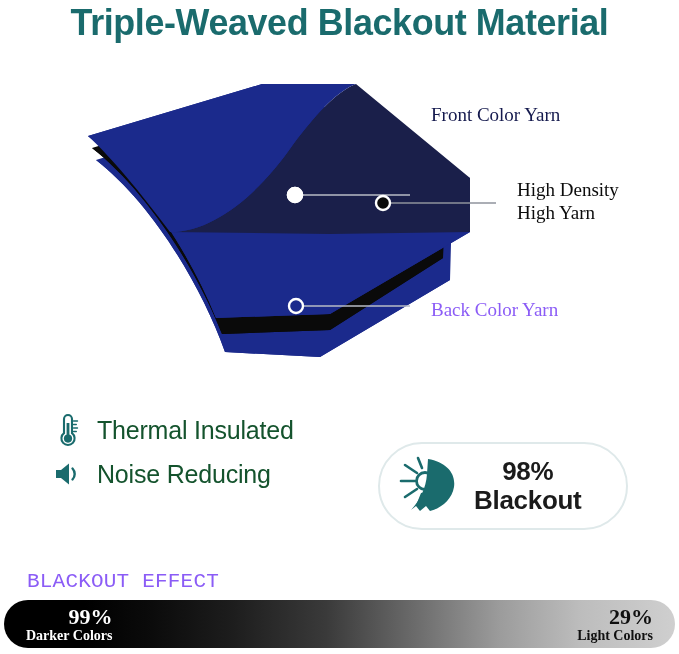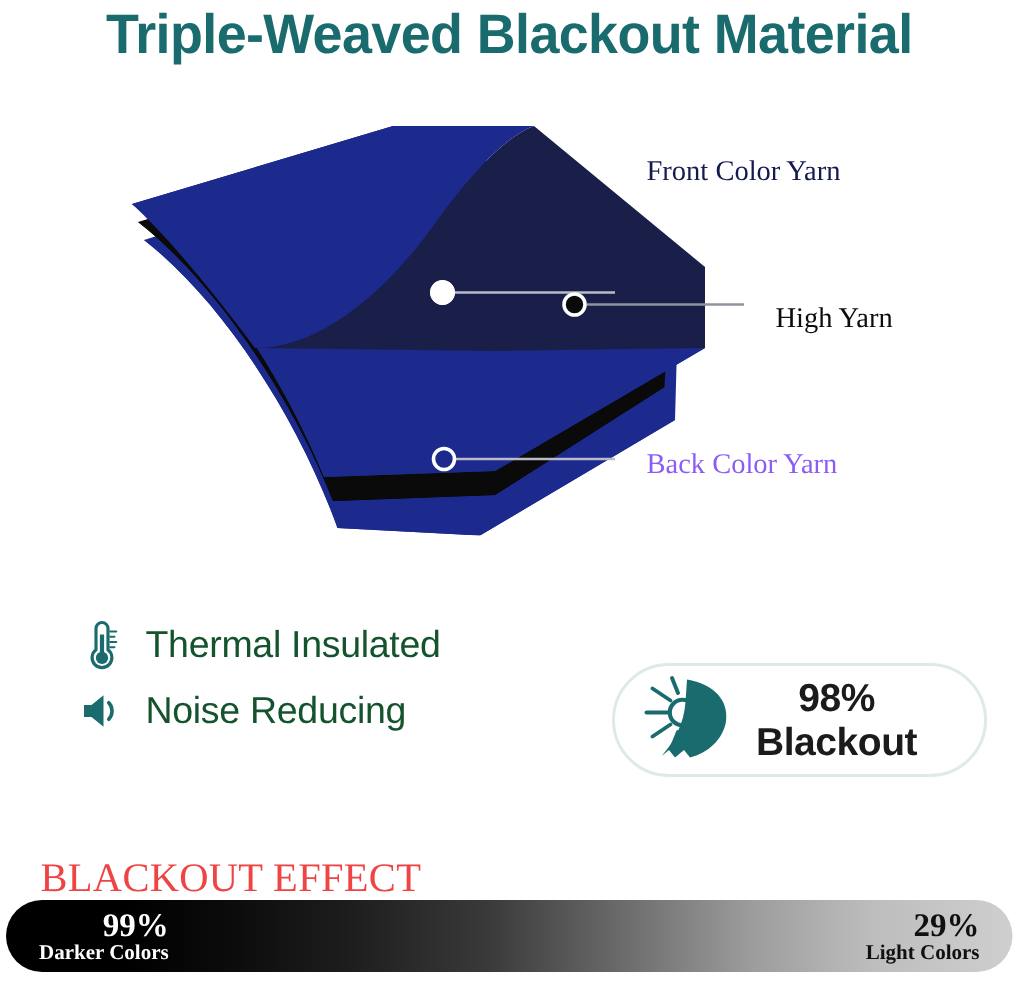--- a/index.html
+++ b/index.html
@@ -91,24 +91,24 @@
     font-size: 25px;
     color: #14532d;
     margin-left: 9px;
     white-space: nowrap;
     letter-spacing: -0.2px;
   }
 
   
   .badge {
     position: absolute;
-    left: 408px;
+    left: 378px;
     top: 442px;
     width: 250px;
-    height: 76px;
+    height: 88px;
     border: 2px solid #dfe9ea;
     border-radius: 44px;
     background: #ffffff;
     display: flex;
     align-items: center;
     box-sizing: border-box;
   }
   .badge-icon {
     width: 72px;
     height: 62px;
@@ -127,23 +127,23 @@
     line-height: 29px;
     color: #1b1b1b;
     letter-spacing: -0.3px;
   }
 
   
   .effect-heading {
     position: absolute;
     left: 27px;
     top: 570px;
-    font-family: Liberation Serif, serif;
-    font-size: 27px;
-    color: #ef4444;
+    font-family: Liberation Mono, monospace;
+    font-size: 21px;
+    color: #8b5cf6;
     letter-spacing: 0.2px;
   }
   .effect-bar {
     position: absolute;
     left: 4px;
     top: 600px;
     width: 671px;
     height: 48px;
     border-radius: 24px;
     background: linear-gradient(to right,
@@ -235,21 +235,21 @@
     <g stroke="#b9bcc6" stroke-width="1.6" fill="none">
       <line x1="304" y1="224" x2="410" y2="224"></line>
     </g>
     <circle cx="296" cy="224" r="7" fill="#1b2a8c" stroke="#ffffff" stroke-width="2.4"></circle>
   </svg>
 </div>
 
 <div class="callout-label callout-front">Front  Color Yarn</div>
 
 <div class="callout-label callout-mid">
-  <br>
+  <span>High Density</span><br>
   <span>High Yarn</span>
 </div>
 
 <div class="callout-label callout-back">Back Color Yarn</div>
 
 <div class="features">
 
   <div class="feature-row">
     <span class="feature-icon">
       <svg width="26" height="34" viewBox="0 0 26 34" xmlns="http://www.w3.org/2000/svg">

